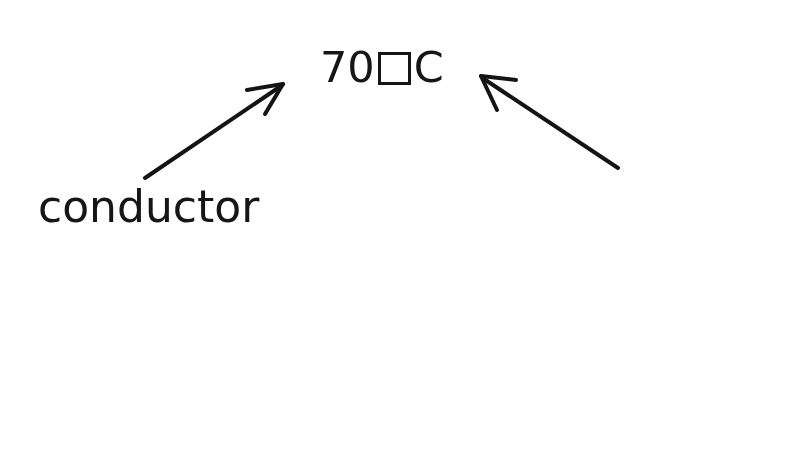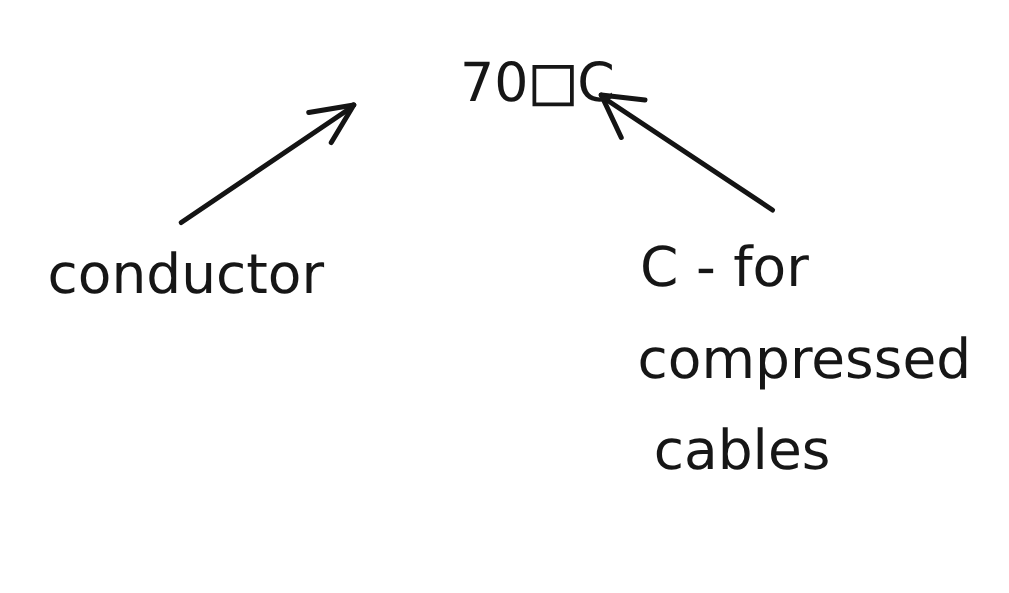--- a/index.html
+++ b/index.html
@@ -26,21 +26,20 @@
   .title {
     position: absolute;
     left: 320px;
     top: 44px;
     font-size: 43px;
     line-height: 46px;
     white-space: nowrap;
     letter-spacing: 0px;
     display: flex;
     align-items: center;
-    margin-left: 48px;
   }
   .title .sq {
     display: inline-block;
     width: 27px;
     height: 27px;
     border: 3px solid #161616;
     margin: 0 3px;
     transform: translateY(1px);
     box-sizing: content-box;
   }
@@ -54,21 +53,20 @@
     left: 38px;
     top: 178px;
   }
   .label-right {
     left: 510px;
     top: 172px;
     line-height: 60px;
   }
   .label .line {
     display: block;
-    margin-top: 13px;
   }
   .label-right .line1 { padding-left: 2px; }
   .label-right .line3 { padding-left: 13px; }
 </style>
 </head>
 <body>
 
 <div class="stage">
 
   <svg class="arrow-layer" viewBox="0 0 807 474" xmlns="http://www.w3.org/2000/svg">
@@ -89,19 +87,14 @@
   <div class="title">
     <span>70</span>
       <span class="sq" aria-label="□"></span>
       <span>C</span>
   </div>
 
   <div class="label label-left">
     <span class="line line1">conductor</span>
   </div>
 
-  <div class="label label-right">
-    <span class="line line1">C - for</span>
-    <span class="line line2">compressed</span>
-    <span class="line line3">cables</span>
-  </div>
 
 </div>
 
 </body></html>

